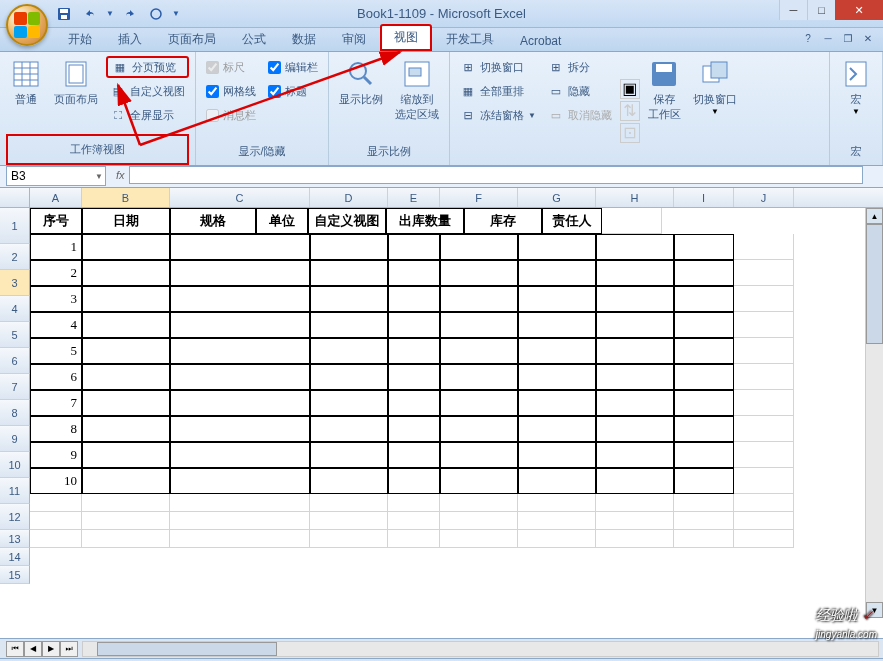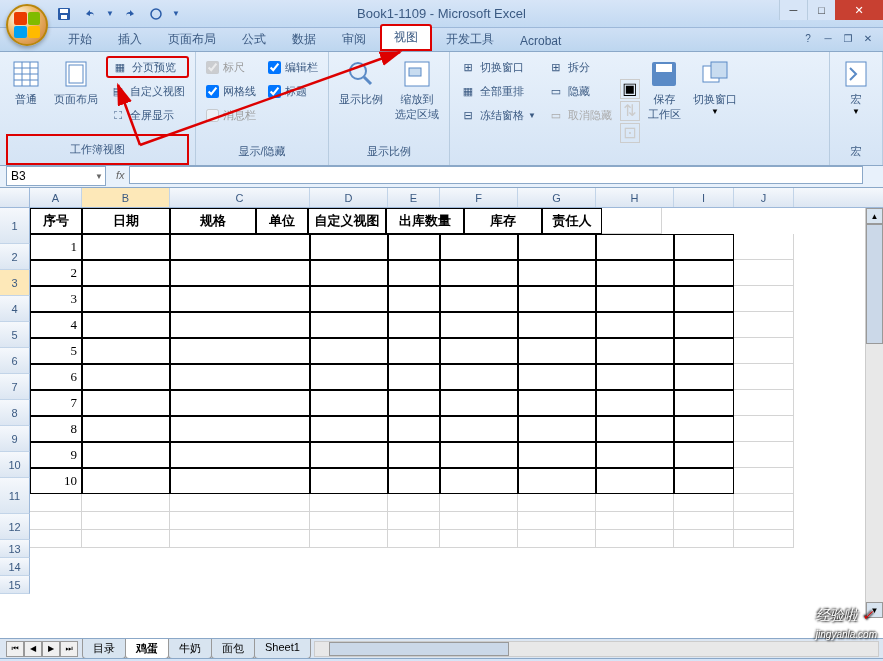--- a/index.html
+++ b/index.html
@@ -377,21 +377,21 @@
         <div class="row-h" style="height: 36px;">1</div>
         <div class="row-h" style="height: 26px;">2</div>
         <div class="row-h sel" style="height: 26px;">3</div>
         <div class="row-h" style="height: 26px;">4</div>
         <div class="row-h" style="height: 26px;">5</div>
         <div class="row-h" style="height: 26px;">6</div>
         <div class="row-h" style="height: 26px;">7</div>
         <div class="row-h" style="height: 26px;">8</div>
         <div class="row-h" style="height: 26px;">9</div>
         <div class="row-h" style="height: 26px;">10</div>
-        <div class="row-h" style="height: 36px;">11</div>
+        <div class="row-h" style="height: 26px;">11</div>
         <div class="row-h" style="height: 26px;">12</div>
         <div class="row-h" style="height: 18px;">13</div>
         <div class="row-h" style="height: 18px;">14</div>
         <div class="row-h" style="height: 18px;">15</div>
       </div>
     <div class="cells" id="cells">
         <div class="cell-row" style="height: 26px;">
           <div class="cell c b" style="width: 52px; font-weight: bold;">序号</div>
           <div class="cell c b" style="width: 88px; font-weight: bold;">日期</div>
           <div class="cell c b" style="width: 86px; font-weight: bold;">规格</div>
@@ -567,27 +567,20 @@
   </div>
 </div>
 
 <div class="sheet-tabs-row">
   <div class="tab-nav">
     <div class="tab-nav-btn">⏮</div>
     <div class="tab-nav-btn">◀</div>
     <div class="tab-nav-btn">▶</div>
     <div class="tab-nav-btn">⏭</div>
   </div>
-  <div class="sheet-tabs" id="sheet-tabs">
-      <div class="sheet-tab">目录</div>
-      <div class="sheet-tab active">鸡蛋</div>
-      <div class="sheet-tab">牛奶</div>
-      <div class="sheet-tab">面包</div>
-      <div class="sheet-tab">Sheet1</div>
-    </div>
   <div class="hscroll-area">
     <div class="hscroll">
       <div class="hscroll-thumb"></div>
     </div>
   </div>
 </div>
 
 <div class="statusbar">
   
   

